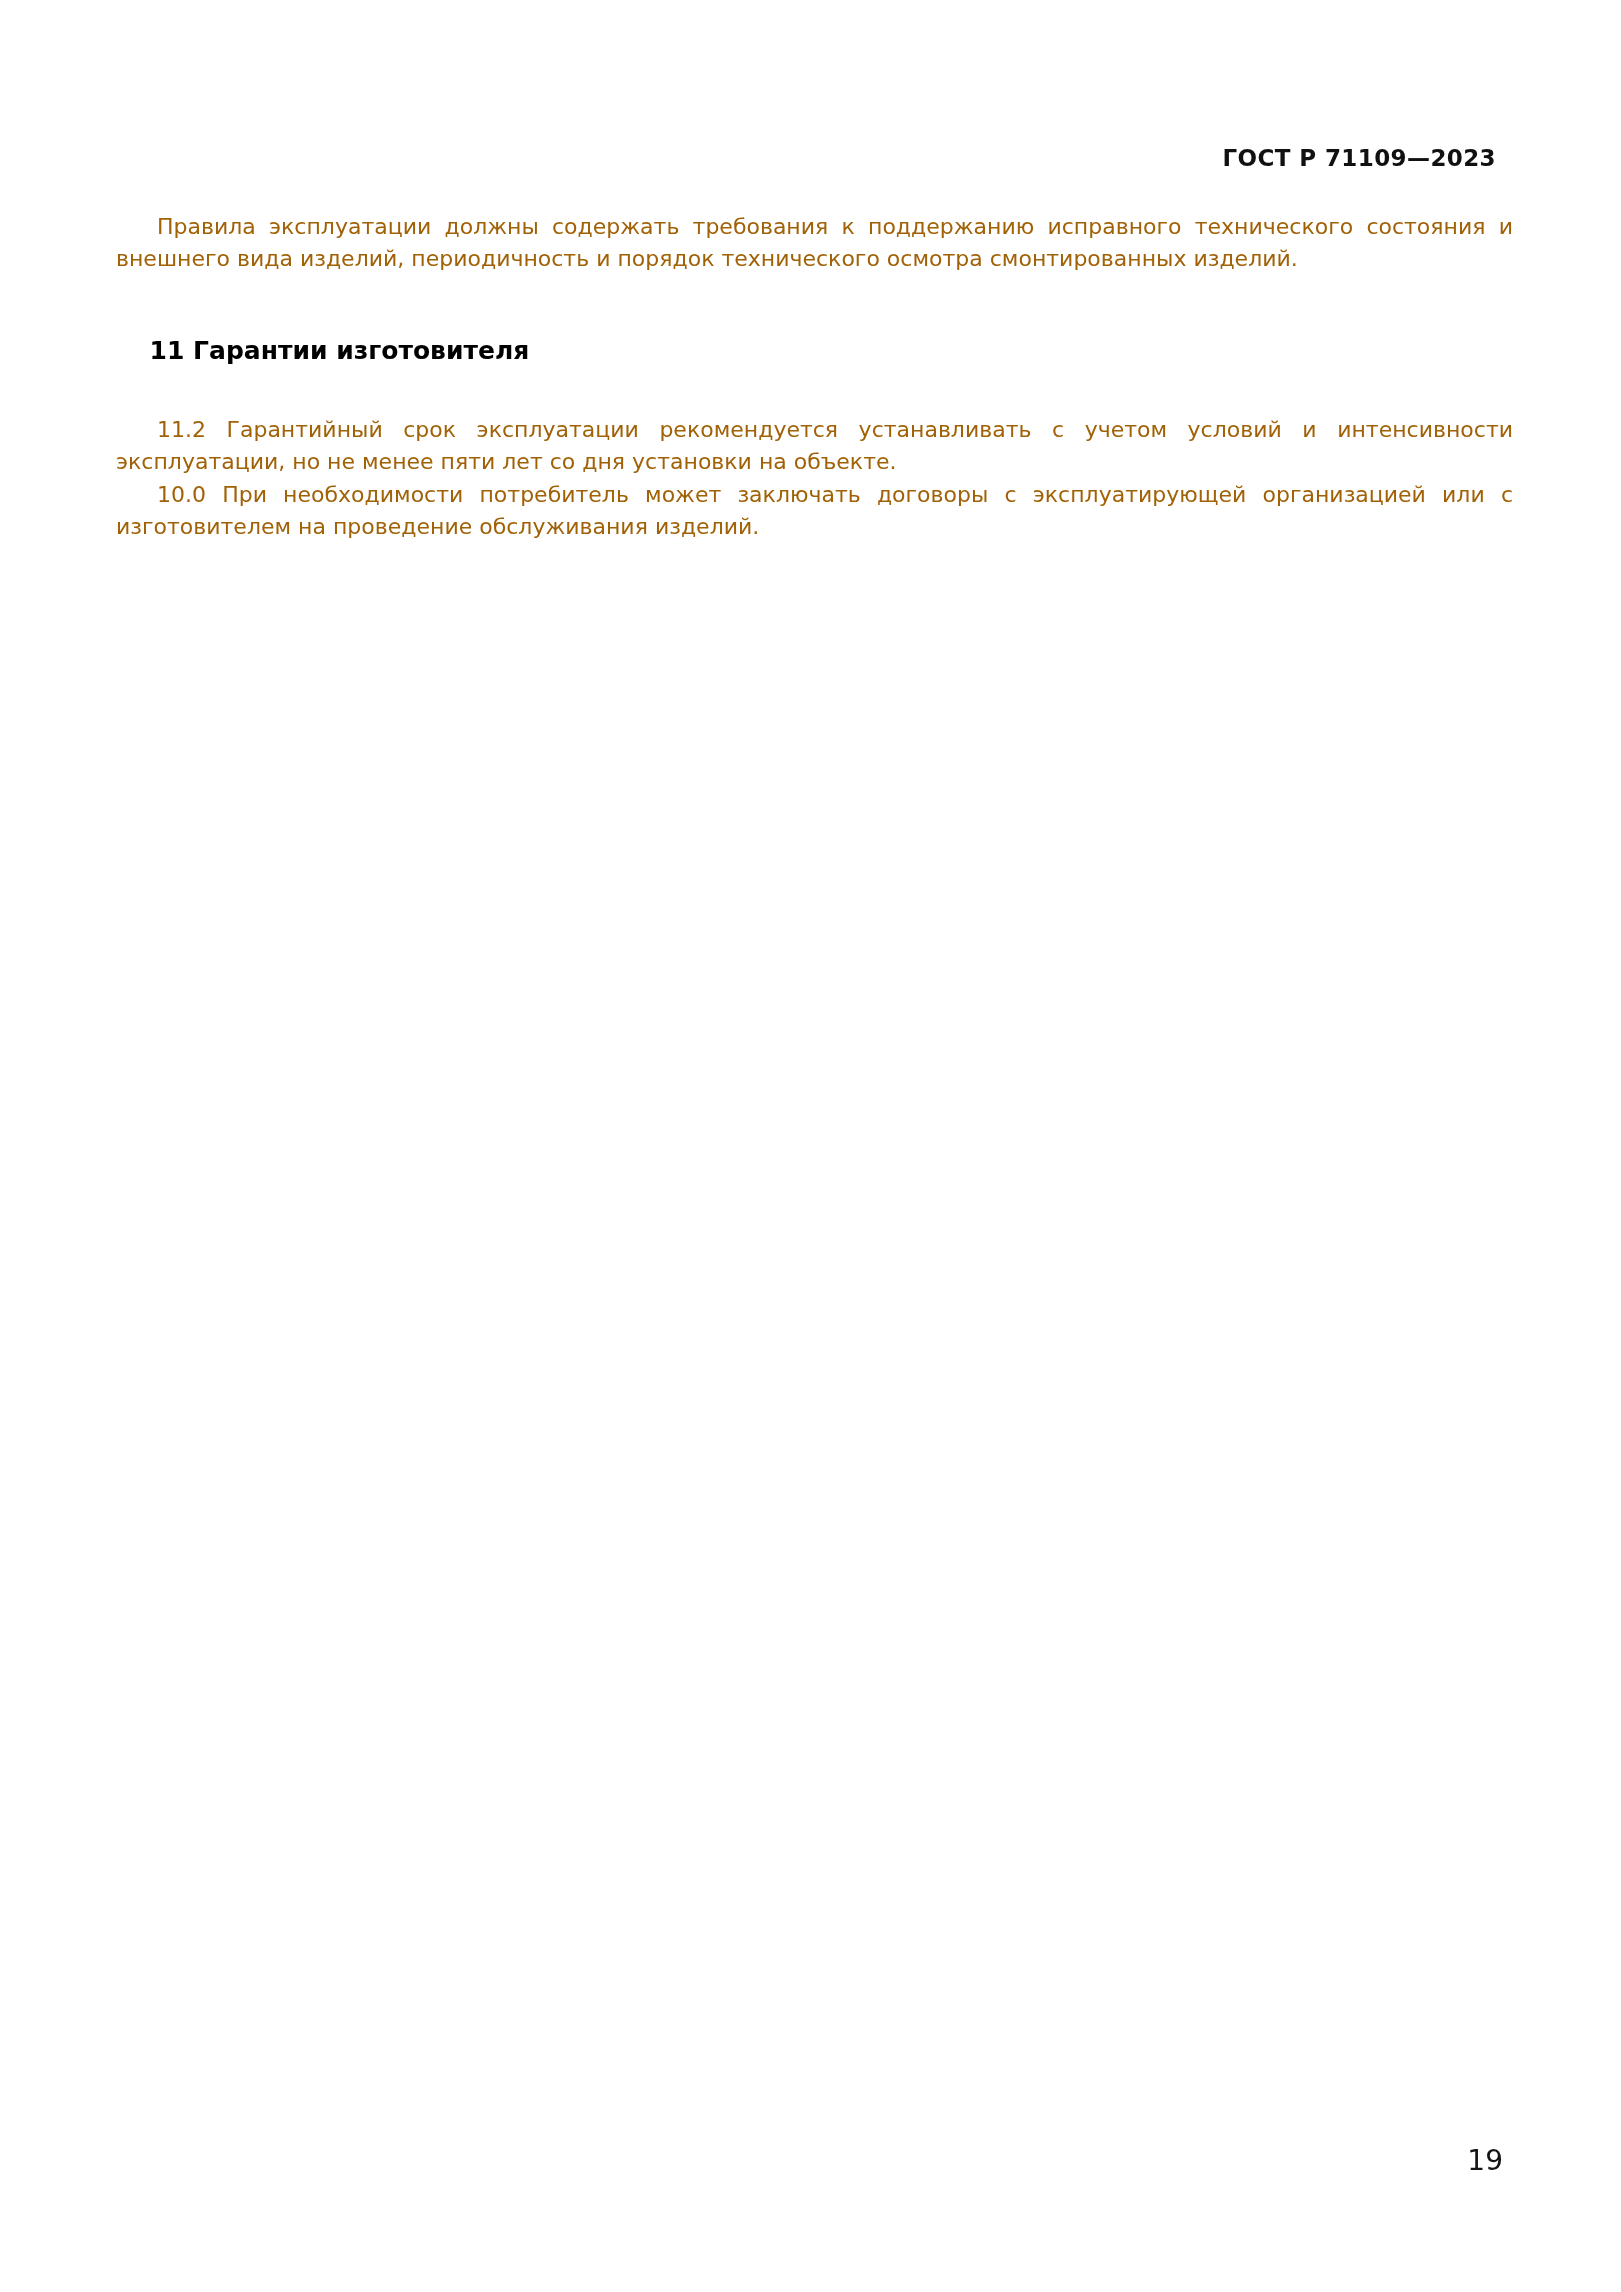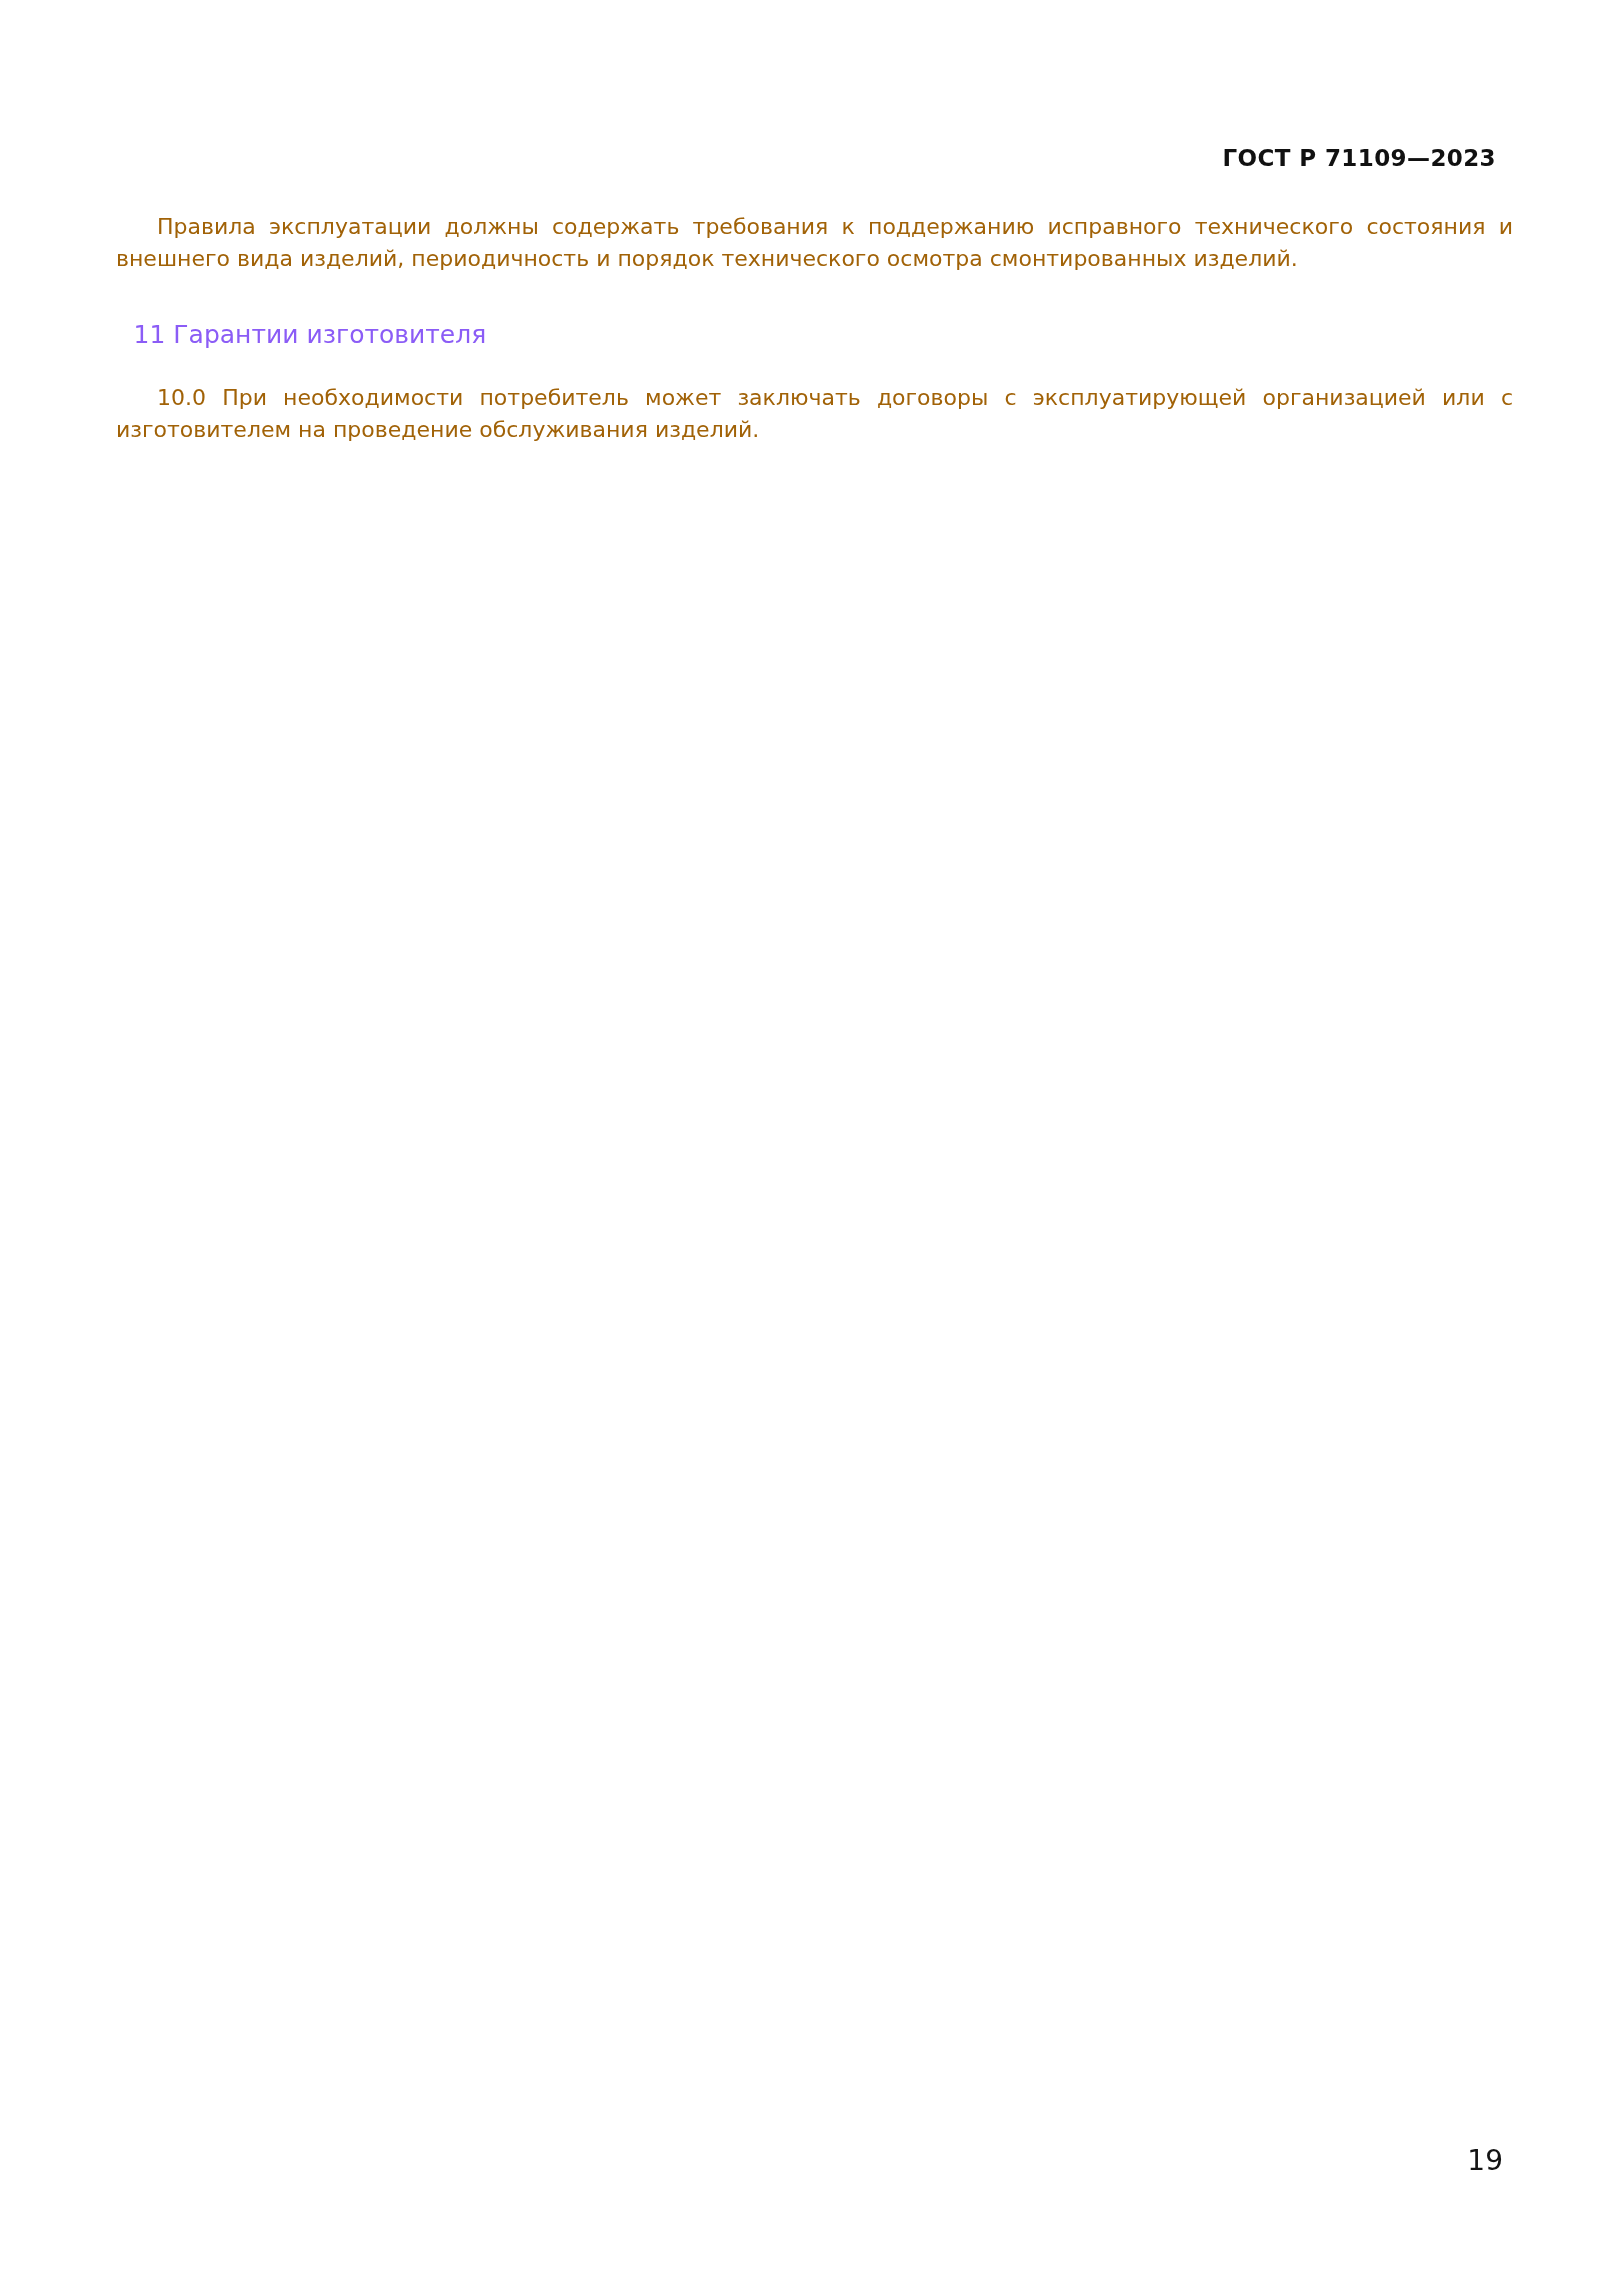--- a/index.html
+++ b/index.html
@@ -45,25 +45,25 @@
     line-height: 1.47;
     text-align: justify;
     text-justify: inter-word;
     color: #a16207;
     hyphens: manual;
   }
   p.body-text.indent {
     text-indent: 41px;
   }
   h2.section-title {
-    margin: 0;
+    margin: 16px;
     font-size: 25px;
-    font-weight: normal;
+    font-weight: bold;
     line-height: 1.3;
-    color: #8b5cf6;
+    color: #000000;
     text-indent: 17.6px;
   }
   .gap-before-title { height: 43px; }
   .gap-after-title { height: 31px; }
   
   .page-number {
     position: absolute;
     bottom: 116px;
     right: 118px;
     font-size: 28px;
@@ -81,20 +81,21 @@
 
     <p class="body-text indent">Правила эксплуатации должны содержать требования к поддержанию исправного технического состояния и внешнего вида изделий, периодичность и порядок технического осмотра смонтированных изделий.</p>
 
     <div class="gap-before-title"></div>
 
     <h2 class="section-title">11 Гарантии изготовителя</h2>
 
     <div class="gap-after-title"></div>
 
 
+    <p class="body-text indent">11.2 Гарантийный срок эксплуатации рекомендуется устанавливать с учетом условий и интенсивности эксплуатации, но не менее пяти лет со дня установки на объекте.</p>
 
     <p class="body-text indent">10.0 При необходимости потребитель может заключать договоры с эксплуатирующей организацией или с изготовителем на проведение обслуживания изделий.</p>
 
   </div>
 
   <div class="page-number">19</div>
 
 </div>
 
 

